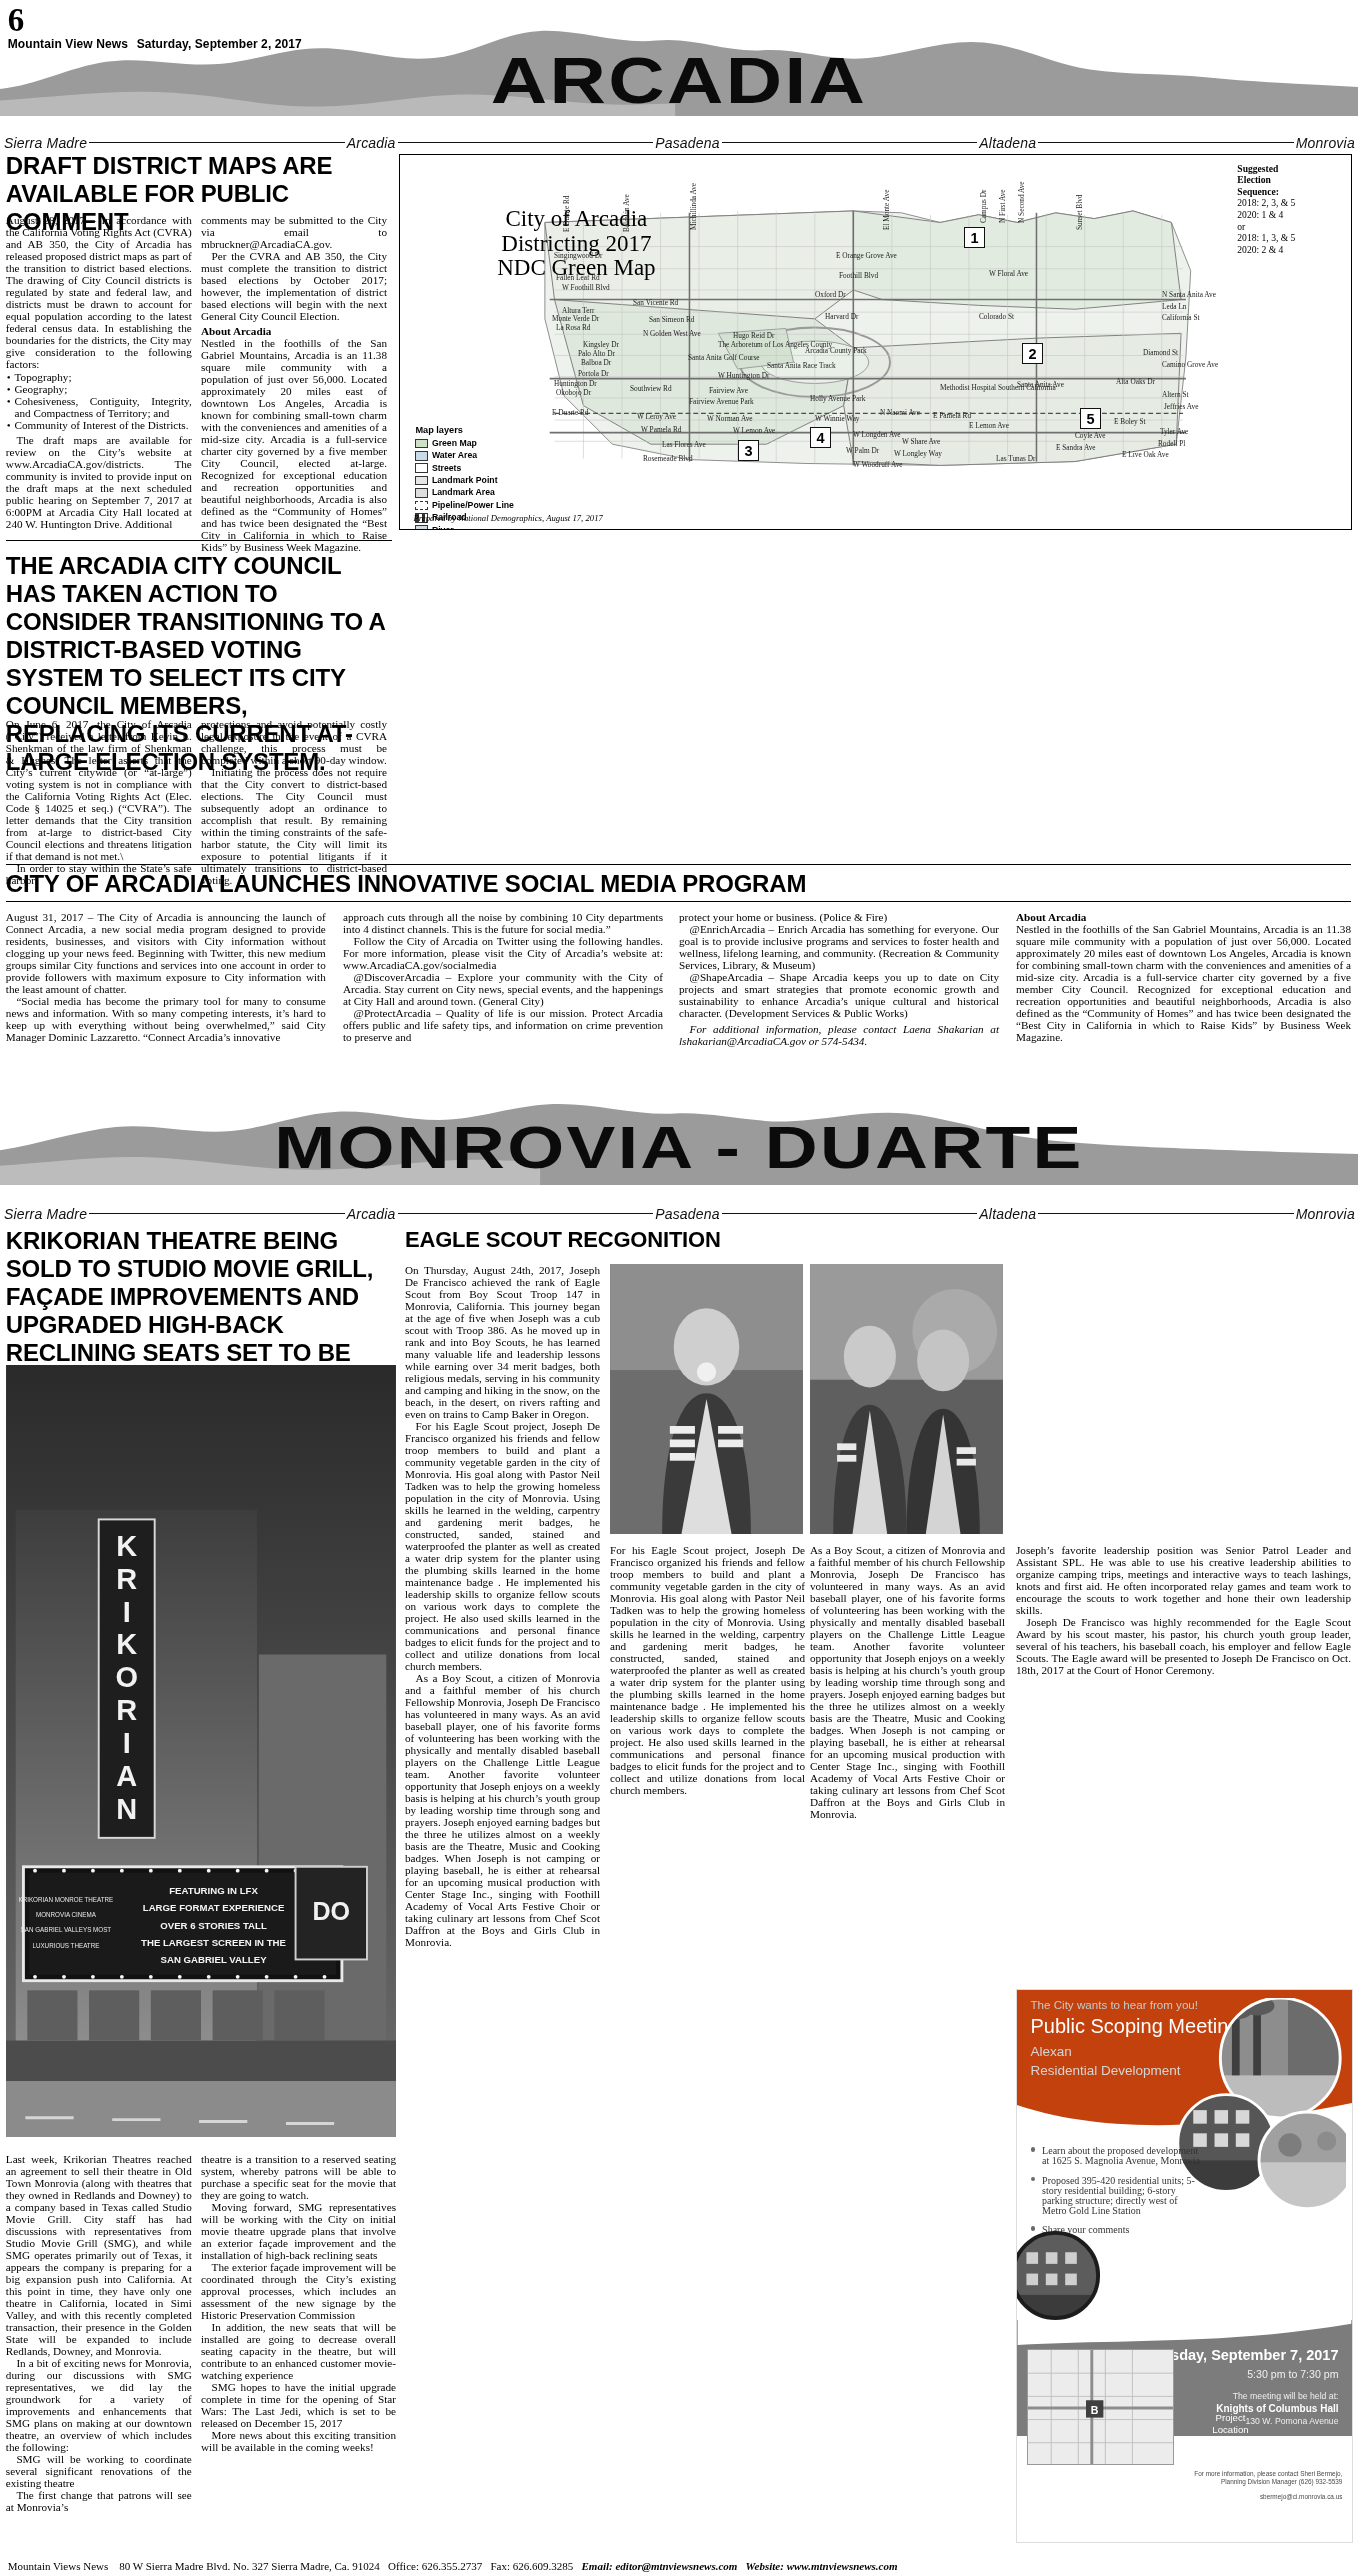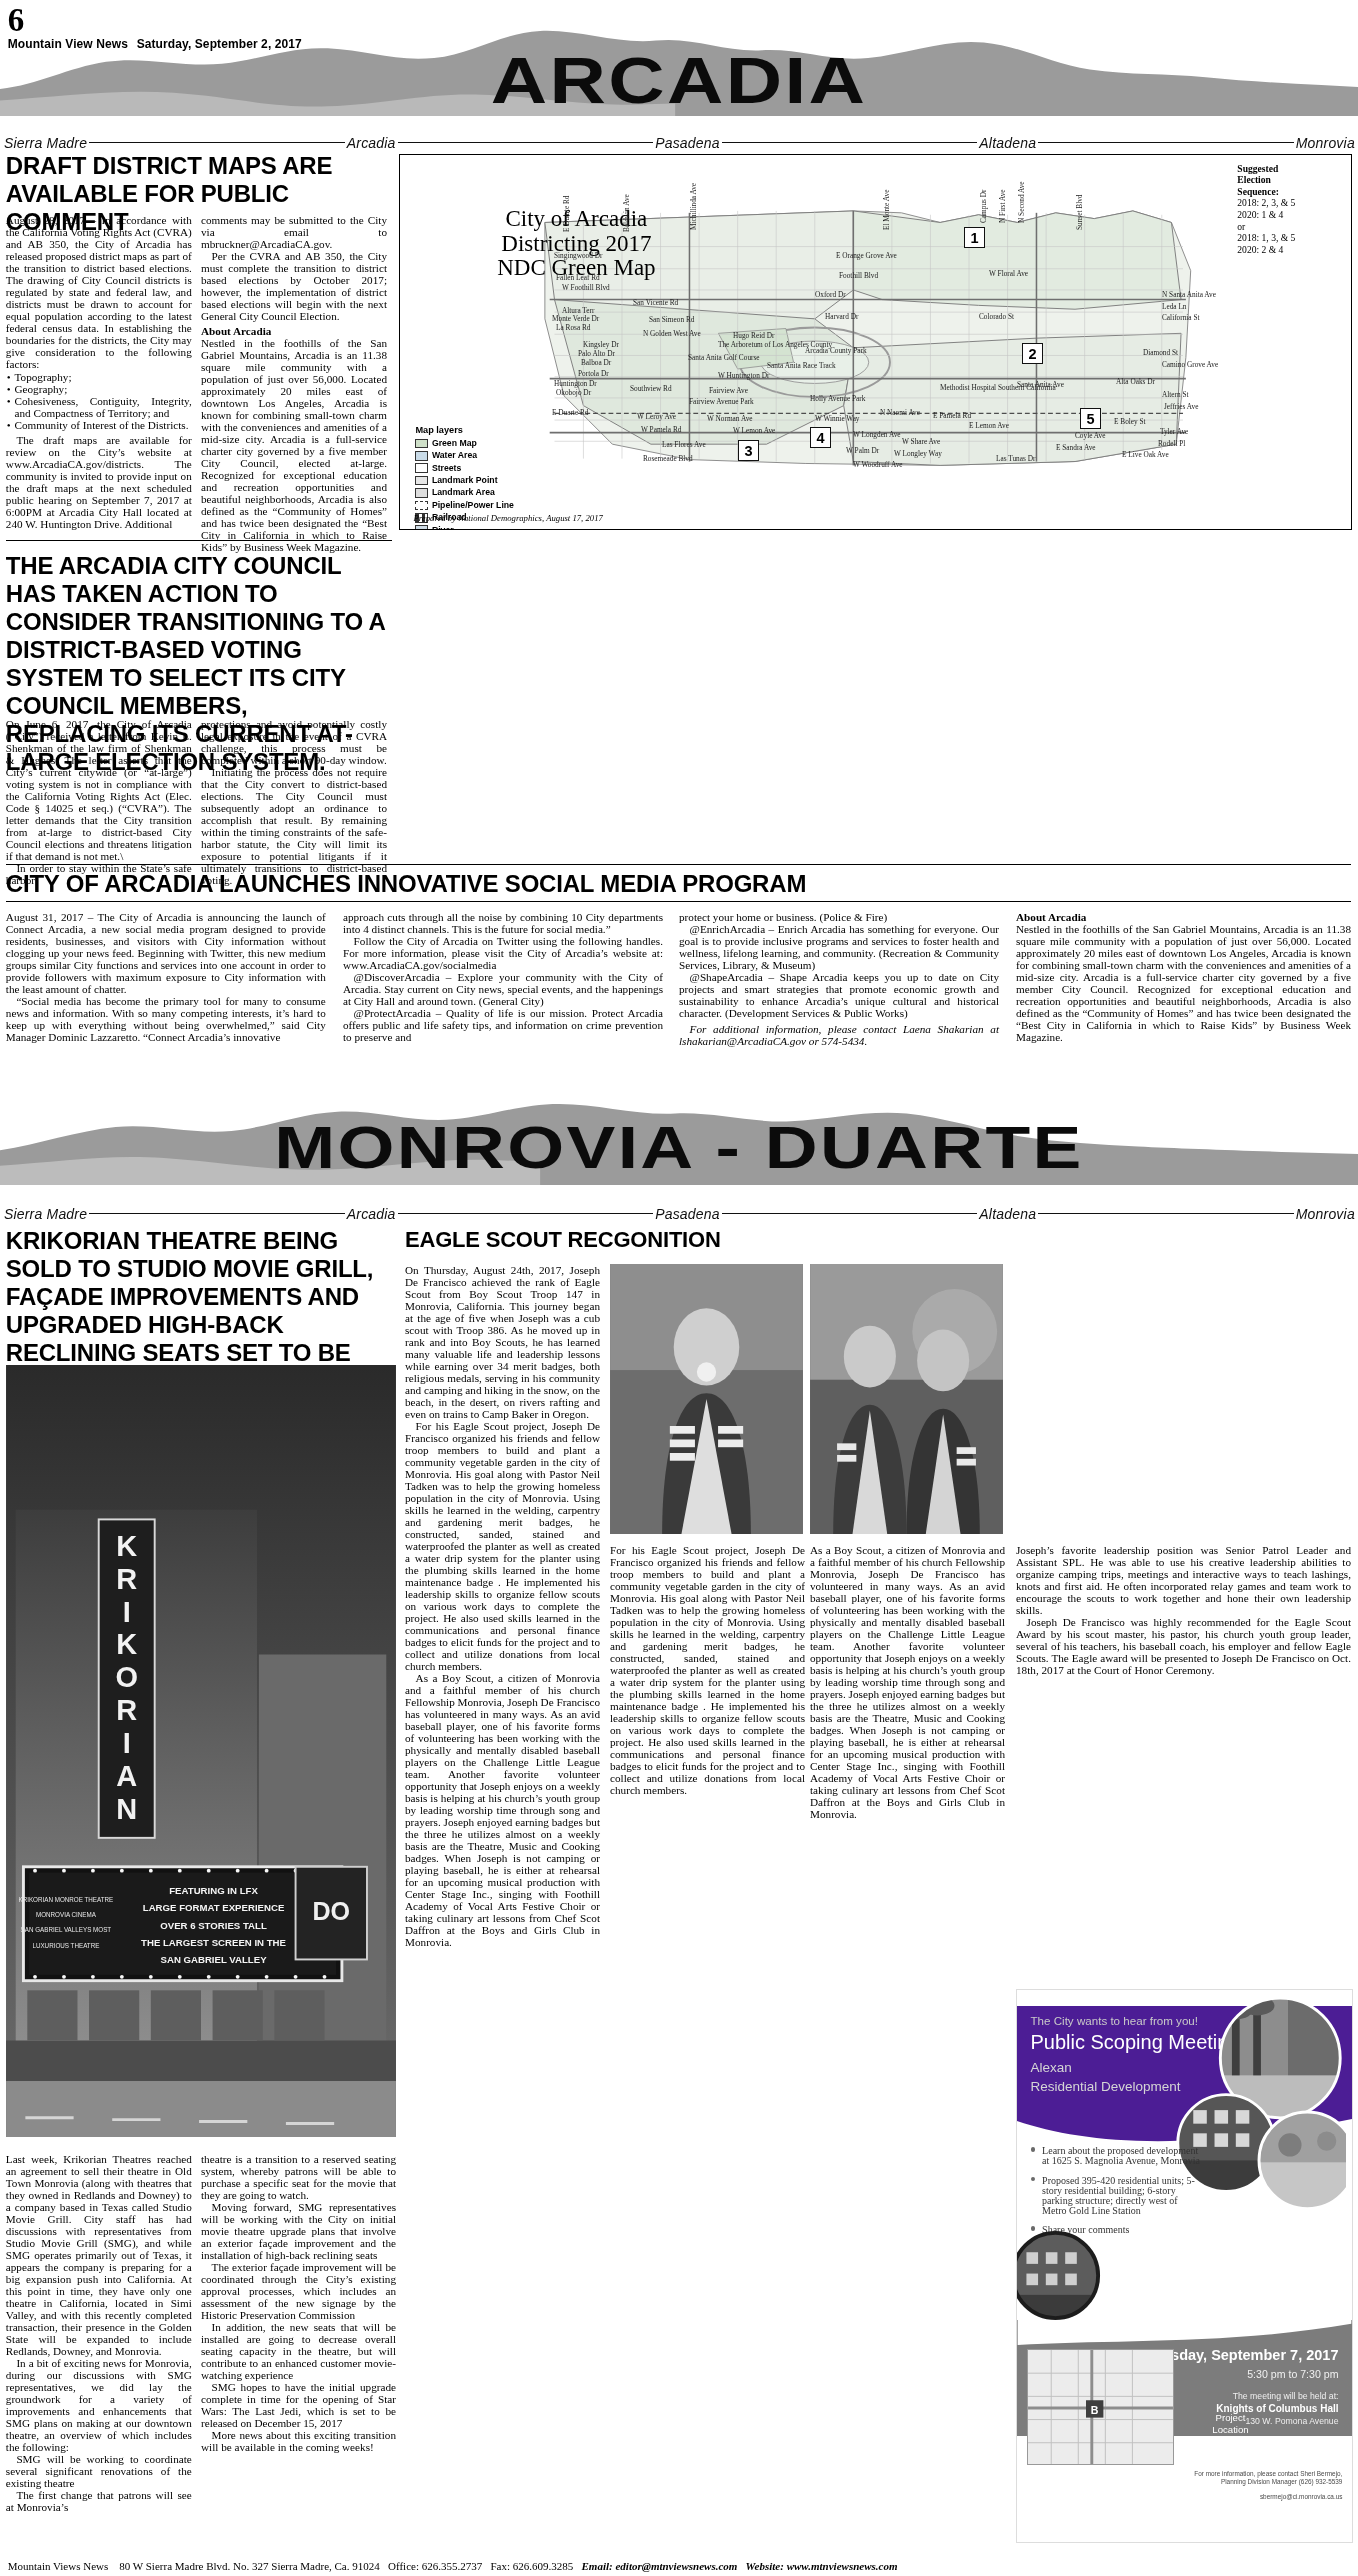--- a/index.html
+++ b/index.html
@@ -527,21 +527,21 @@
   </div>
   <div class="col body" style="position:absolute;left:610px;top:1544px;width:195px;">
     <p class="noind">For his Eagle Scout project, Joseph De Francisco organized his friends and fellow troop members to build and plant a community vegetable garden in the city of Monrovia.  His goal along with Pastor Neil Tadken was to help the growing homeless population in the city of Monrovia.  Using skills he learned in the welding, carpentry and gardening merit badges, he constructed, sanded, stained and waterproofed the planter as well as created a water drip system for the planter using the plumbing skills learned in the home maintenance badge .  He implemented his leadership skills to organize fellow scouts on various work days to complete the project. He also used skills learned in the communications and personal finance badges to elicit funds for the project and to collect and utilize donations from local church members.</p>
   </div>
   <div class="col body" style="position:absolute;left:810px;top:1544px;width:195px;">
     <p class="noind">As a Boy Scout, a citizen of Monrovia and a faithful member of his church Fellowship Monrovia, Joseph De Francisco has volunteered in many ways.  As an avid baseball player, one of his favorite forms of volunteering has been working with the physically and mentally disabled baseball players on the Challenge Little League team.  Another favorite volunteer opportunity that Joseph enjoys on a weekly basis is helping at his church’s youth group by leading worship time through song and prayers. Joseph enjoyed earning badges but the three he utilizes almost on a weekly basis are the Theatre, Music and Cooking badges. When Joseph is not camping or playing baseball, he is either at rehearsal for an upcoming musical production with Center Stage Inc., singing with Foothill Academy of Vocal Arts Festive Choir or taking culinary art lessons from Chef Scot Daffron at the Boys and Girls Club in Monrovia.</p>
   </div>
 
   <div class="ad" style="left:1016px;top:1989px;width:335px;height:552px;border:1px solid #ddd;">
 
-    <div style="position:absolute;left:0;top:16px;width:100%;height:147px;background:#4c1d95;overflow:hidden;">
+    <div style="position:absolute;left:0;top:0;width:100%;height:147px;background:#c2410c;overflow:hidden;">
       <svg width="335" height="147" viewBox="0 0 347 152" style="position:absolute;left:0;bottom:-1px;">
         <path d="M0,152 L0,118 C70,142 180,150 347,116 L347,152 Z" fill="#fff"></path>
       </svg>
       <div style="position:absolute;left:13.5px;top:7.7px;color:#c9c9c9;font-family:'Liberation Sans',sans-serif;font-size:11.6px;">The City wants to hear from you!</div>
       <div style="position:absolute;left:13.5px;top:25px;color:#fff;font-family:'Liberation Sans',sans-serif;font-size:20px;">Public Scoping Meeting</div>
       <div style="position:absolute;left:13.5px;top:54px;color:#d5d5d5;font-family:'Liberation Sans',sans-serif;font-size:13.5px;">Alexan</div>
       <div style="position:absolute;left:13.5px;top:73px;color:#d5d5d5;font-family:'Liberation Sans',sans-serif;font-size:13.5px;">Residential Development</div>
     </div>
 
     <div style="position:absolute;right:5.8px;top:7.7px;width:174px;height:232px;">

